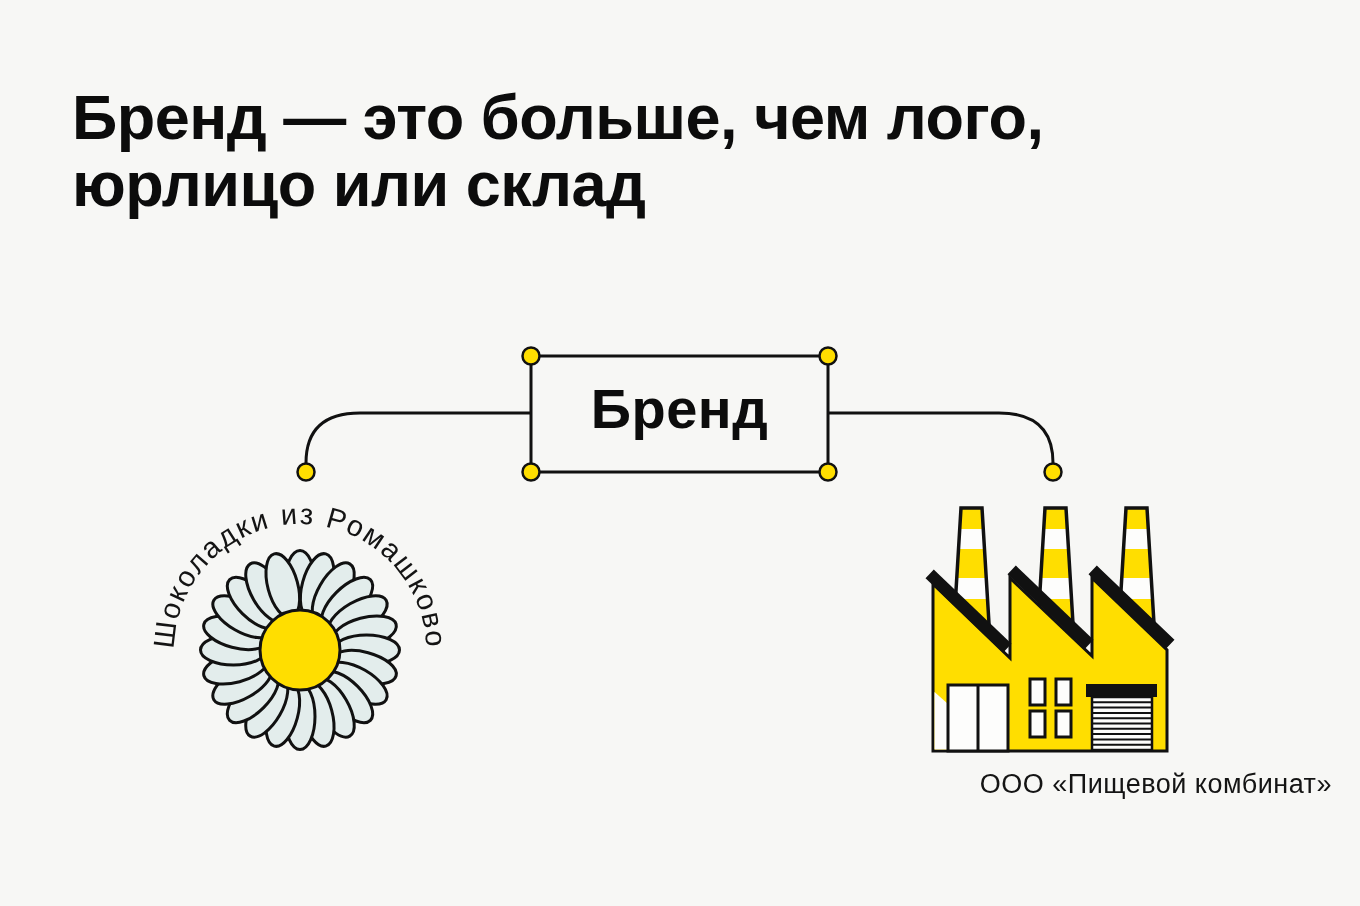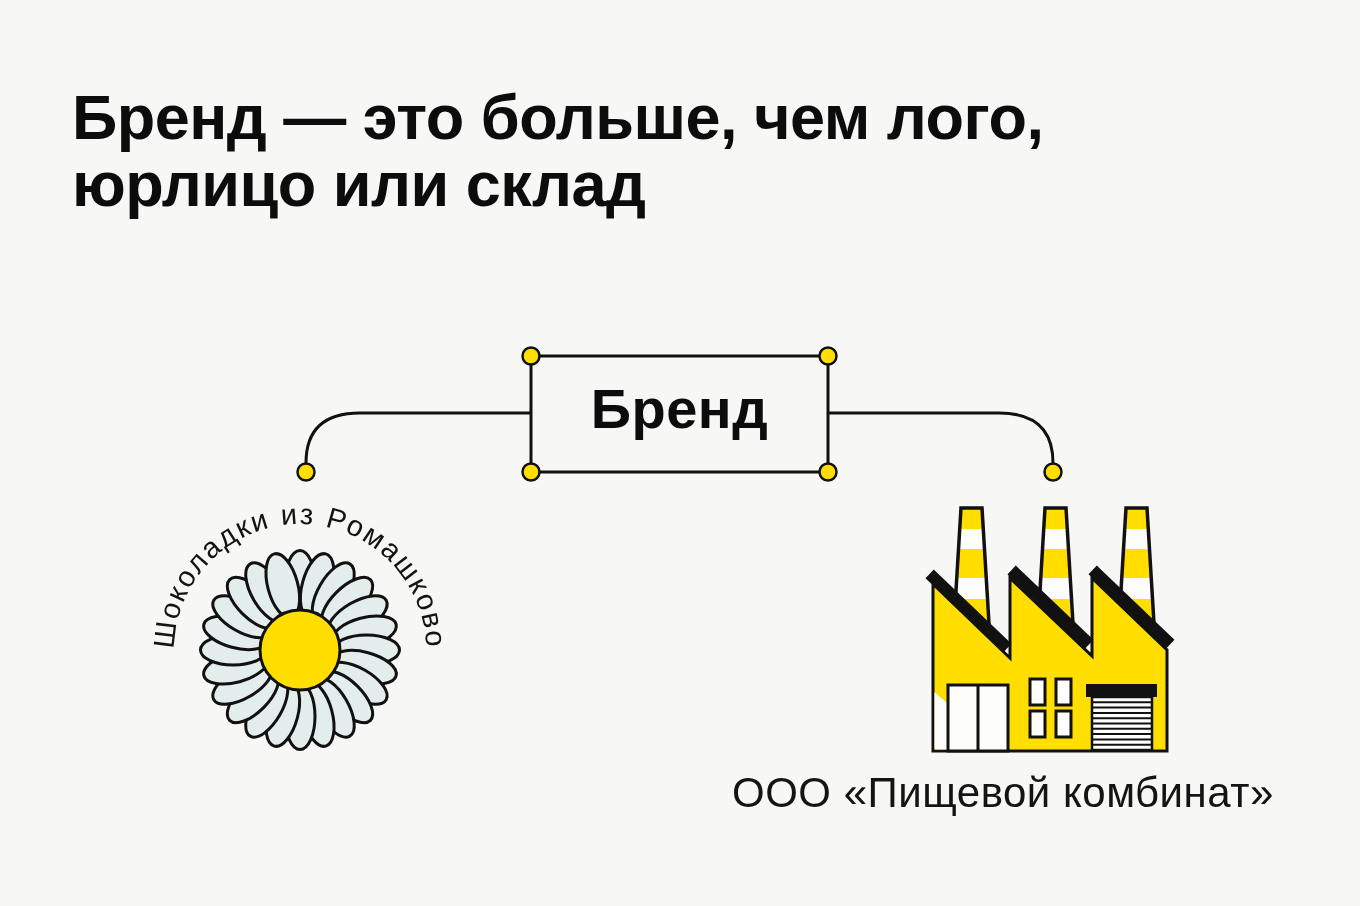--- a/index.html
+++ b/index.html
@@ -43,22 +43,22 @@
     font-size: 56px;
     font-weight: 700;
     letter-spacing: 0.5px;
     color: #0c0c0c;
   }
   .factory-label {
     position: absolute;
     left: 732px;
     top: 769px;
     width: 600px;
-    text-align: left;
-    font-size: 42px;
+    text-align: right;
+    font-size: 27px;
     font-weight: 400;
     letter-spacing: 0.5px;
     color: #141414;
   }
   
   .stroke-ink { stroke: var(--ink, #111); }
   .fill-ink   { fill: var(--ink, #111); }
   .fill-yellow{ fill: var(--yellow, #FFDE00); }
   .fill-petal { fill: var(--petal, #E3EDEC); }
   .fill-white { fill: #FDFDFC; }

